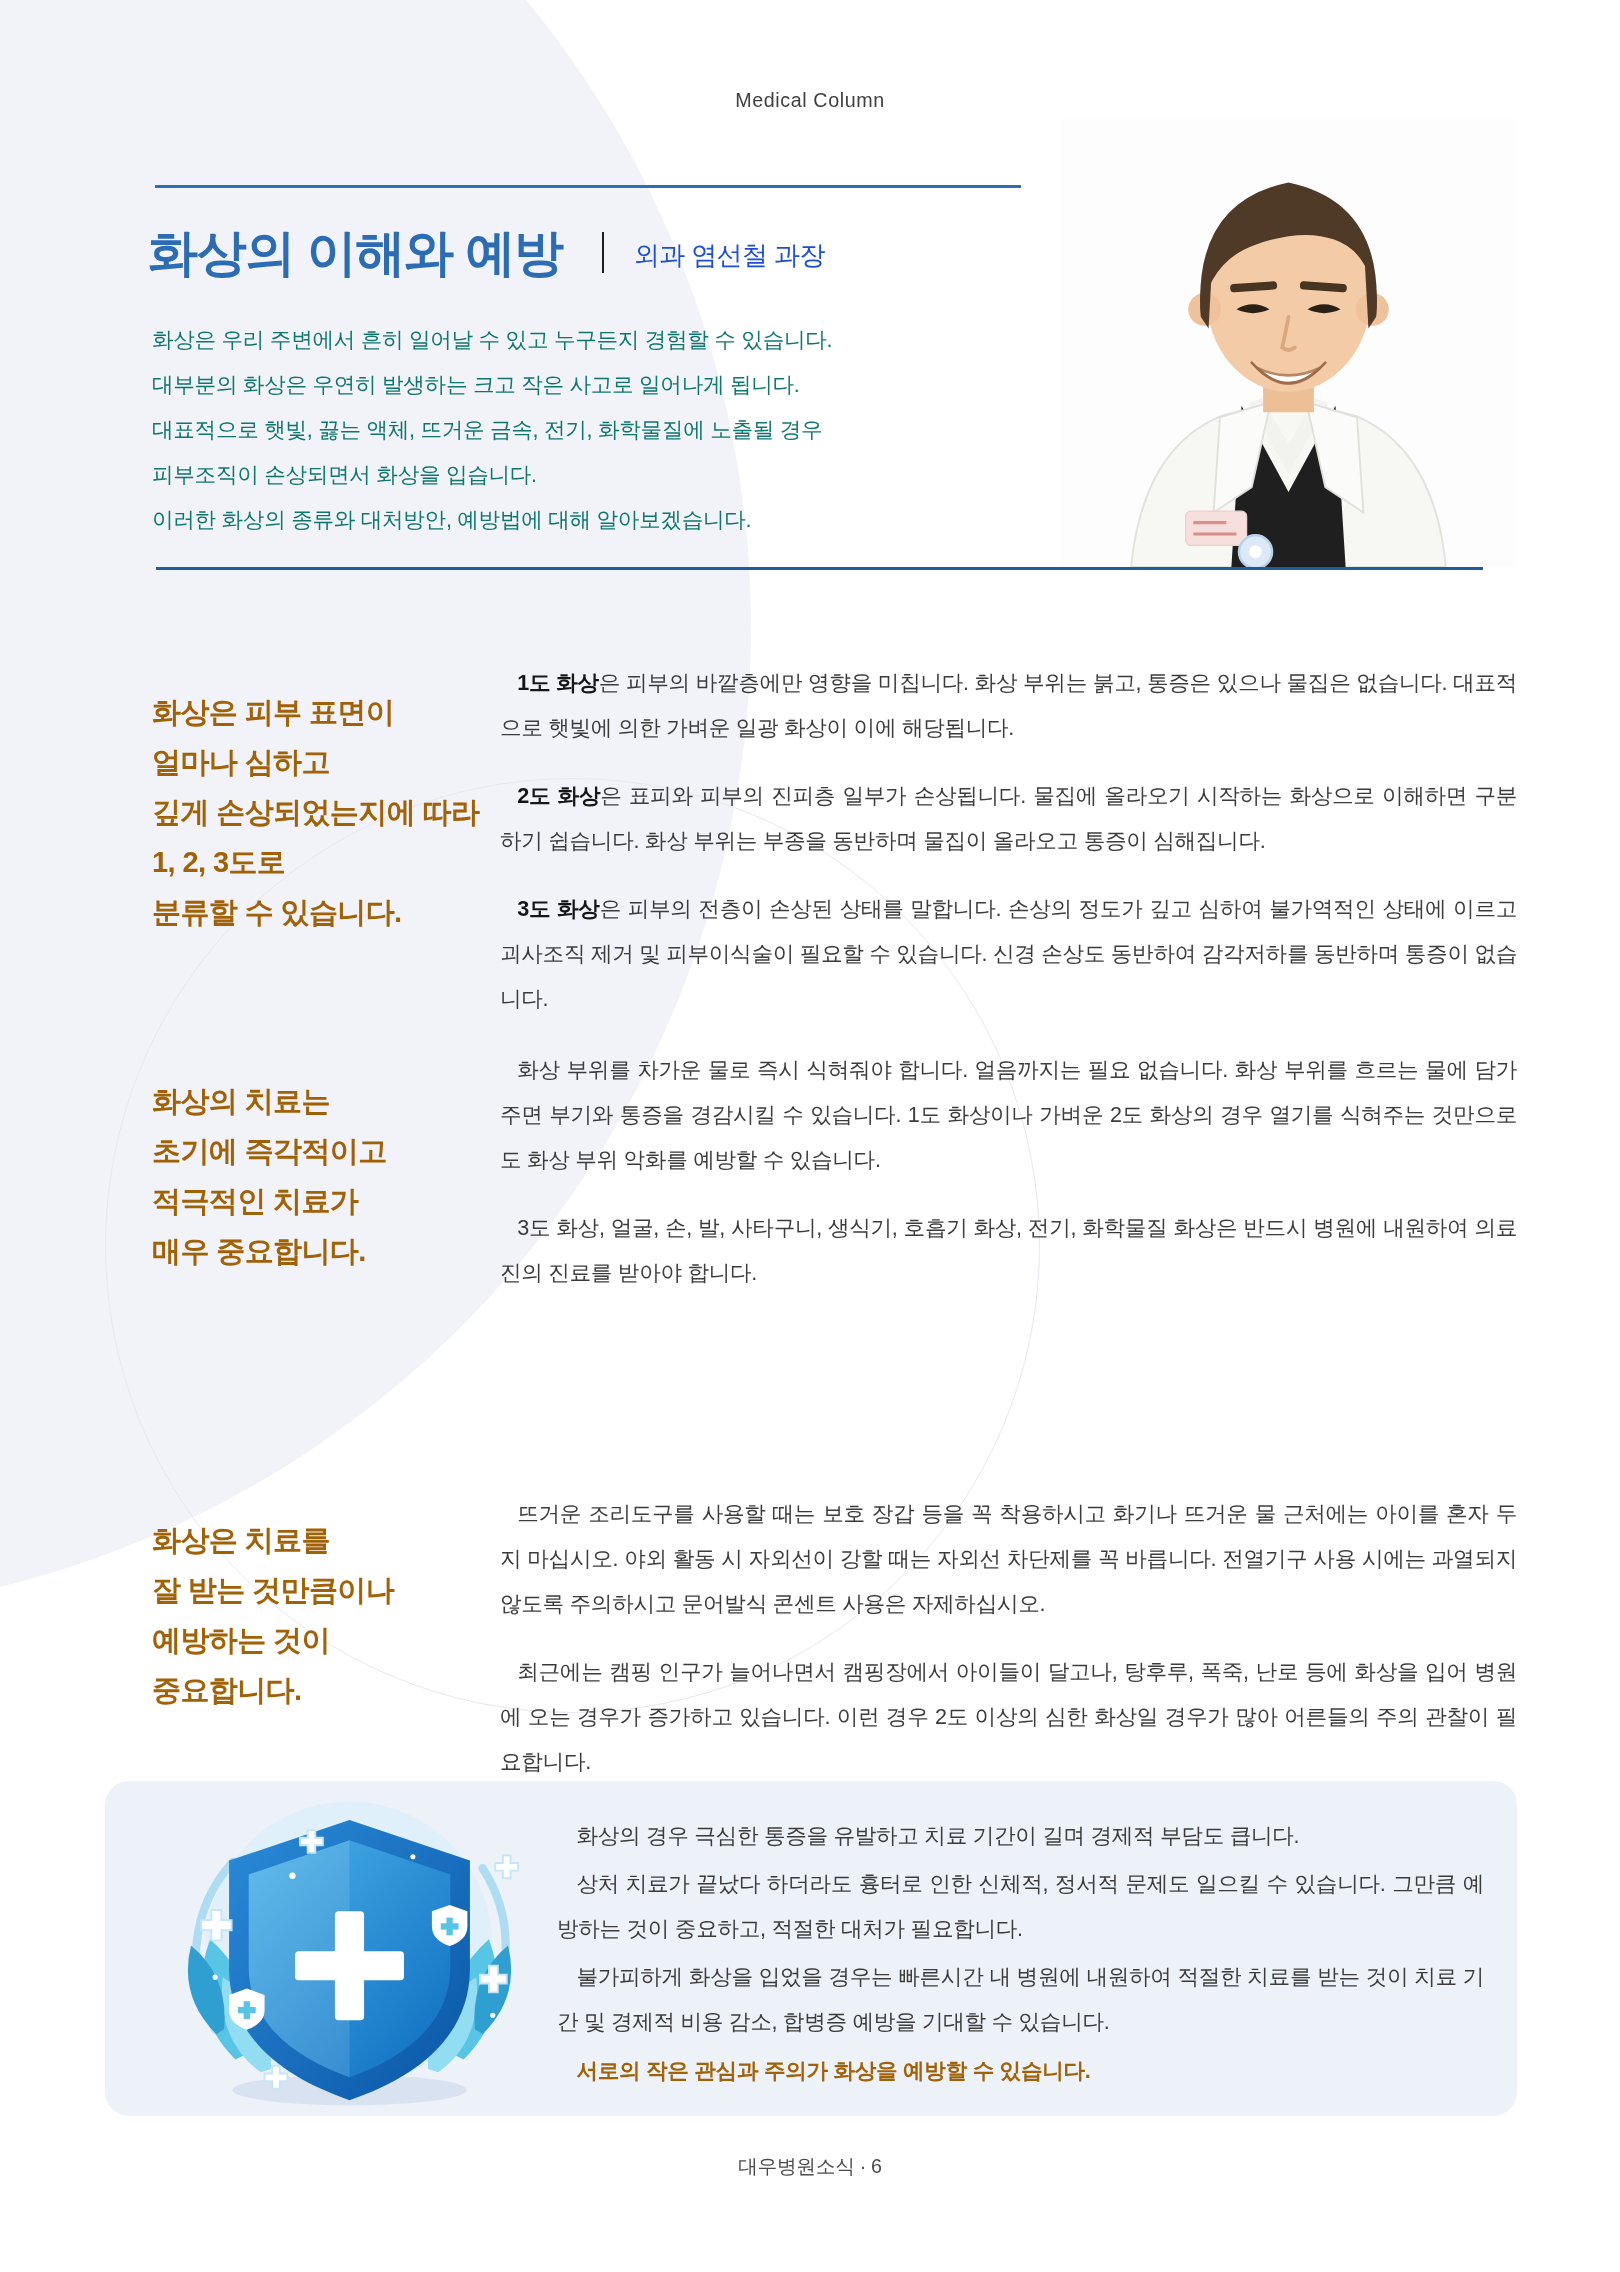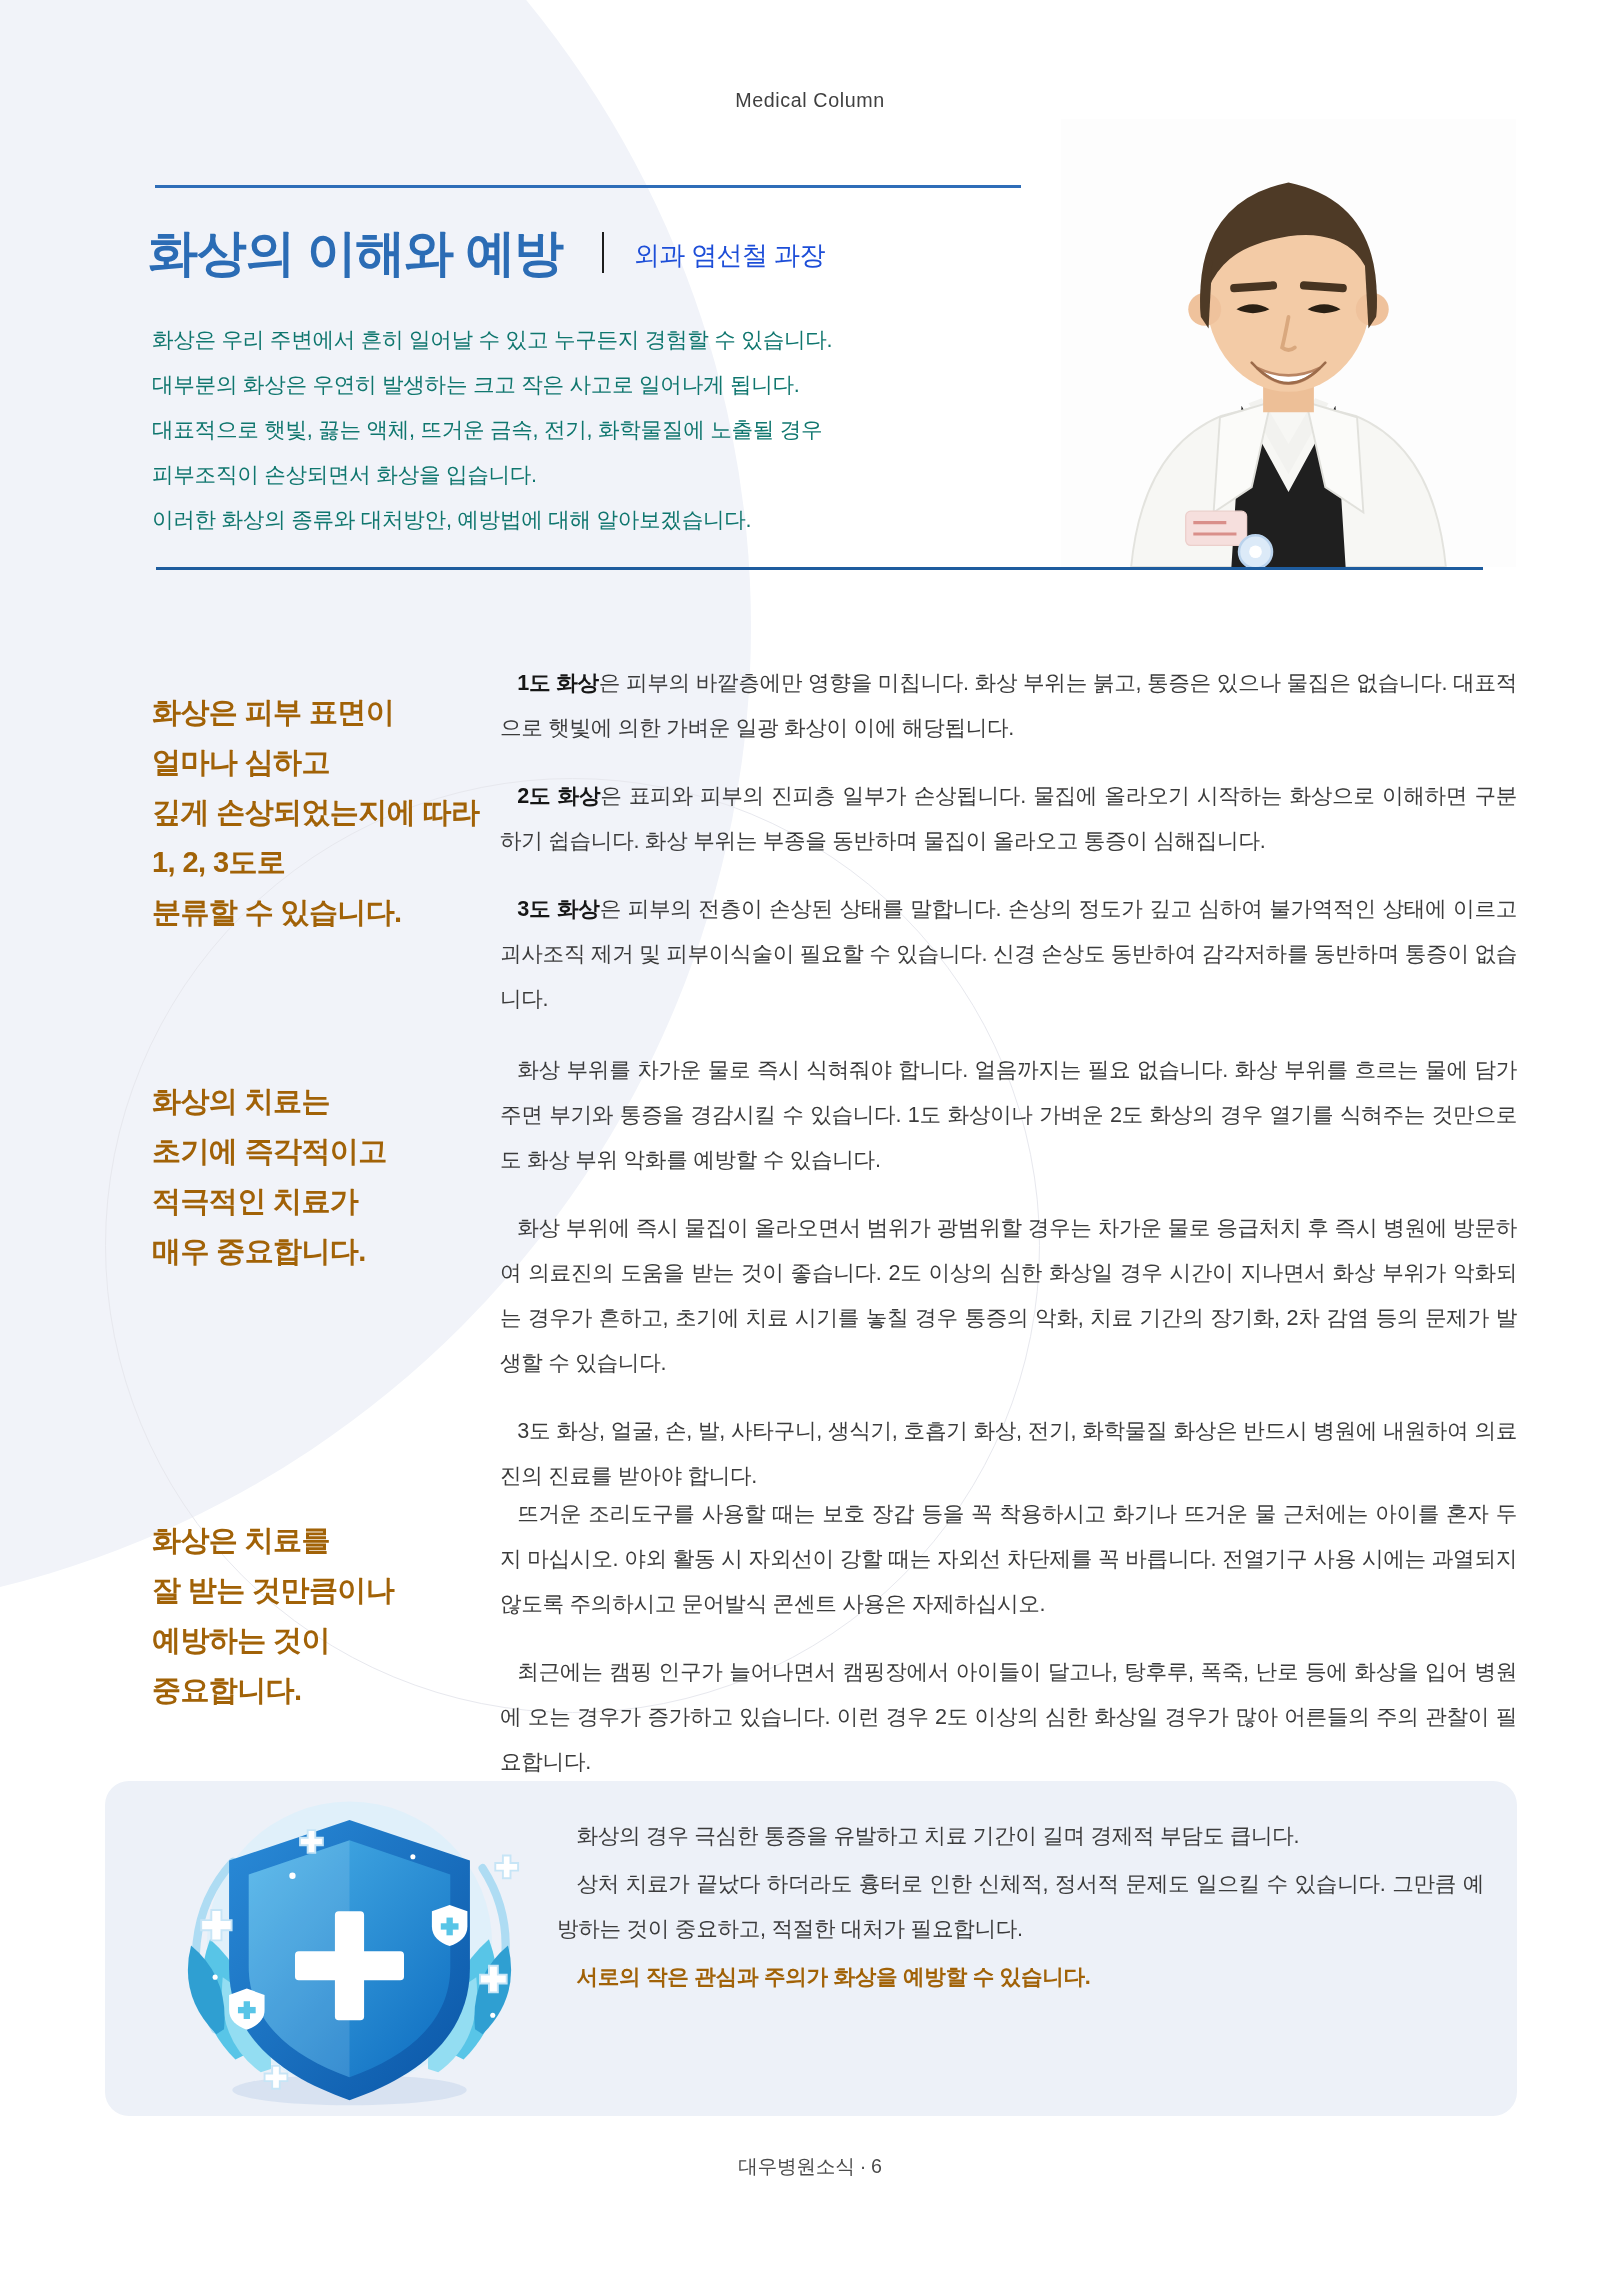--- a/index.html
+++ b/index.html
@@ -164,21 +164,20 @@
     </div>
   </div>
 
   <div class="section sec2">
     <div class="sec-head">화상의 치료는
 초기에 즉각적이고
 적극적인 치료가
 매우 중요합니다.</div>
     <div class="sec-body">
       <p class="bp"><span class="lead"></span><span>화상 부위를 차가운 물로 즉시 식혀줘야 합니다. 얼음까지는 필요 없습니다. 화상 부위를 흐르는 물에 담가주면 부기와 통증을 경감시킬 수 있습니다. 1도 화상이나 가벼운 2도 화상의 경우 열기를 식혀주는 것만으로도 화상 부위 악화를 예방할 수 있습니다.</span></p>
-      <p class="bp"><span class="lead"></span><span>화상 부위에 즉시 물집이 올라오면서 범위가 광범위할 경우는 차가운 물로 응급처치 후 즉시 병원에 방문하여 의료진의 도움을 받는 것이 좋습니다. 2도 이상의 심한 화상일 경우 시간이 지나면서 화상 부위가 악화되는 경우가 흔하고, 초기에 치료 시기를 놓칠 경우 통증의 악화, 치료 기간의 장기화, 2차 감염 등의 문제가 발생할 수 있습니다.</span></p>
       <p class="bp"><span class="lead"></span><span>3도 화상, 얼굴, 손, 발, 사타구니, 생식기, 호흡기 화상, 전기, 화학물질 화상은 반드시 병원에 내원하여 의료진의 진료를 받아야 합니다.</span></p>
     </div>
   </div>
 
   <div class="section sec3">
     <div class="sec-head">화상은 치료를
 잘 받는 것만큼이나
 예방하는 것이
 중요합니다.</div>
     <div class="sec-body">
@@ -237,20 +236,21 @@
 
         <circle cx="240" cy="140" r="5" fill="#ffffff"></circle>
         <circle cx="430" cy="110" r="4" fill="#ffffff"></circle>
         <circle cx="118" cy="300" r="4" fill="#ffffff"></circle>
         <circle cx="556" cy="360" r="4" fill="#ffffff"></circle>
       </svg>
     </div>
     <div class="summary-text">
       <p class="sp">화상의 경우 극심한 통증을 유발하고 치료 기간이 길며 경제적 부담도 큽니다.</p>
       <p class="sp">상처 치료가 끝났다 하더라도 흉터로 인한 신체적, 정서적 문제도 일으킬 수 있습니다. 그만큼 예방하는 것이 중요하고, 적절한 대처가 필요합니다.</p>
+      <p class="sp">불가피하게 화상을 입었을 경우는 빠른시간 내 병원에 내원하여 적절한 치료를 받는 것이 치료 기간 및 경제적 비용 감소, 합병증 예방을 기대할 수 있습니다.</p>
       <p class="sp bold">서로의 작은 관심과 주의가 화상을 예방할 수 있습니다.</p>
     </div>
   </div>
 
   <div class="footer">대우병원소식 · 6</div>
 
 </div>
 
 
 </body></html>

